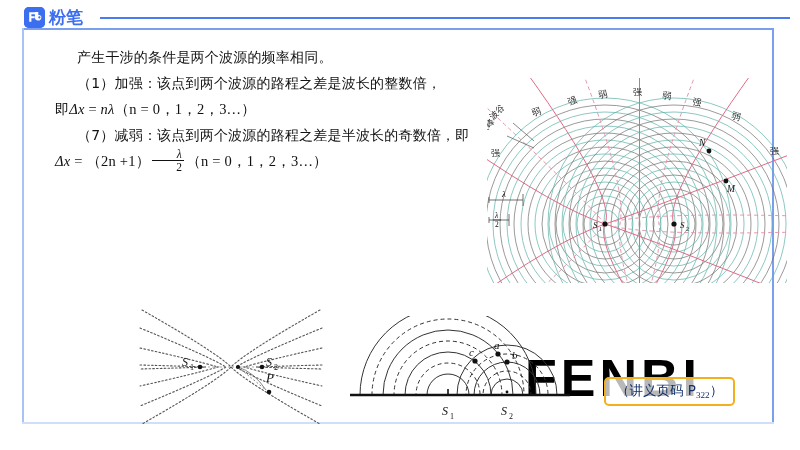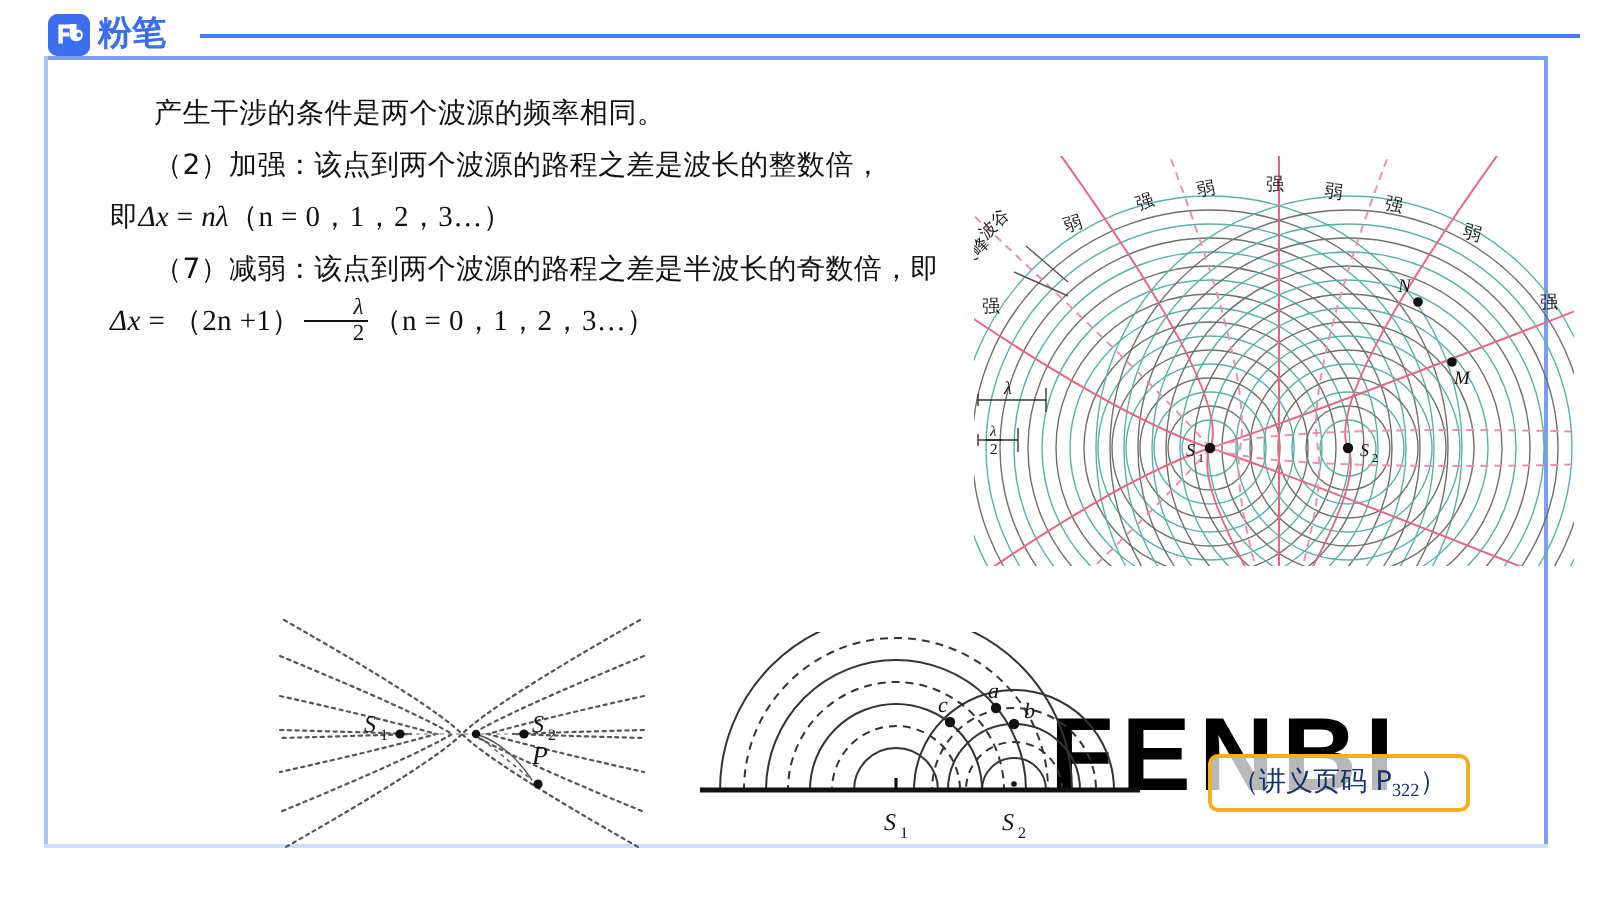--- a/index.html
+++ b/index.html
@@ -94,21 +94,21 @@
   <div class="frame-bottom"></div>
 </div>
 
 <div class="watermark">FENBI</div>
 
 <div class="text-col">
 
   <p class="para ind cjk">产生干涉的条件是两个波源的频率相同。</p>
 
 
-  <p class="para ind cjk">（2）加强：该点到两个波源的路程之差是波长的整数倍，</p>
+  <p class="para ind cjk">（1）加强：该点到两个波源的路程之差是波长的整数倍，</p>
 
   <p class="para cjk">
     <span>即</span><span class="formula"><span>Δx</span> <span class="up">=</span> <span>nλ</span><span class="up">（n = 0，1，2，3…）</span></span>
   </p>
 
   <p class="para ind cjk"><span>（7）减弱：该点到两个波源的路程之差是半波长的奇数倍，即</span><span class="formula"> <span>Δx</span> <span class="up">=</span> <span class="up">（2n +1）</span><span class="frac"><span class="num">λ</span><span class="den">2</span></span><span class="up">（n = 0，1，2，3…）</span></span></p>
 
 </div>
 
 <div class="diagram" id="fig-main">

